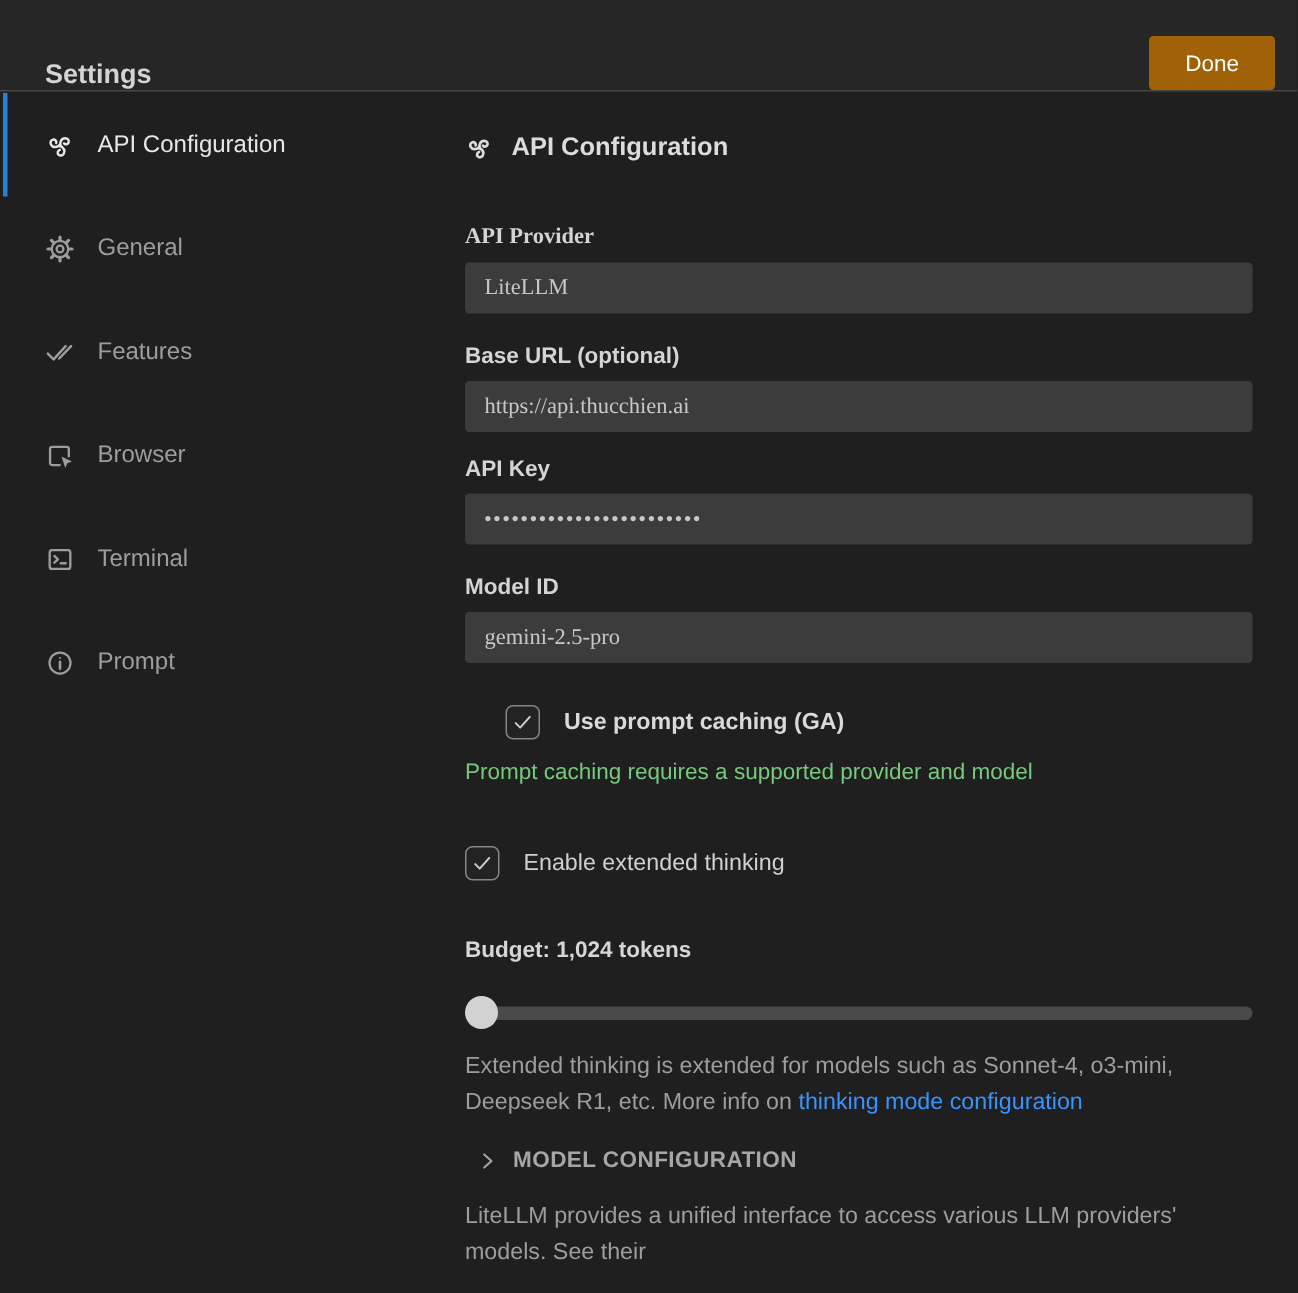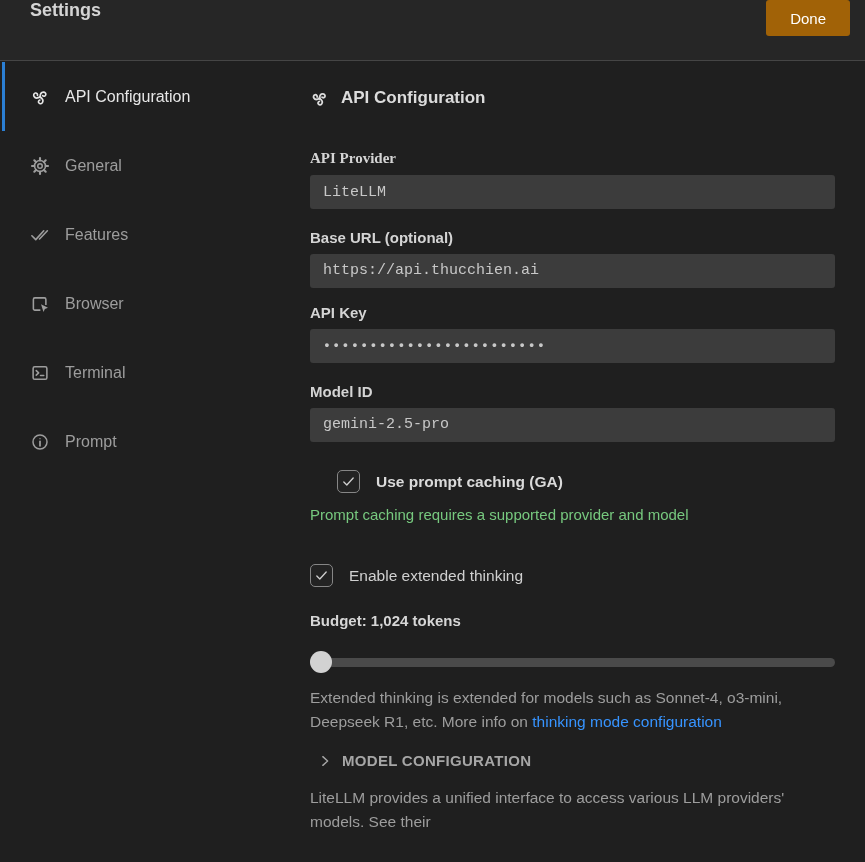--- a/index.html
+++ b/index.html
@@ -8,21 +8,21 @@
     background: #1f1f1f;
     font-family: "Liberation Sans", sans-serif;
     color: #cccccc;
     position: relative;
   }
   
   .header {
     position: absolute; top: 0; left: 0; right: 0; height: 61px;
     background: #262626;
     border-bottom: 1px solid #454545;
-    display: flex; align-items: flex-start; justify-content: space-between;
+    display: flex; align-items: flex-end; justify-content: space-between;
     padding: 0 15px 0 30px;
   }
   .header-title { font-size: 18px; font-weight: bold; color: #d4d4d4; }
   .done-button {
     background: #a16207; color: #ffffff; border: none; border-radius: 3px;
     height: 36px; padding: 0 24px; font-size: 15px;
     font-family: "Liberation Sans", sans-serif; cursor: pointer;
   }
   
   .sidebar { position: absolute; top: 62px; left: 0; width: 290px; bottom: 0; }
@@ -44,37 +44,37 @@
     margin-top: 26px; display: flex; align-items: center; gap: 12px;
     font-size: 17px; font-weight: bold; color: #dcdcdc;
   }
   .section-heading svg { width: 19px; height: 19px; }
   .field-label { margin-top: 20px; font-size: 15px; font-weight: bold; color: #d4d4d4; }
   .field-label.first { margin-top: 42px; font-family: Liberation Serif, serif; }
   .field {
     margin-top: 8px; height: 34px; width: 525px;
     background: #3c3c3c; border: none; border-radius: 3px;
     color: #c8c8c8; font-size: 15px; padding: 0 13px;
-    font-family: Liberation Mono, monospace;
+    font-family: Liberation Serif, serif;
     display: flex; align-items: center;
   }
   input.field { display: block; line-height: 34px; }
   input.field.masked { font-size: 13px; letter-spacing: 1.5px; font-weight: bold; }
   .checkbox-row { display: flex; align-items: center; gap: 16px; cursor: pointer; }
   .checkbox-row.first { margin-top: 28px; padding-left: 27px; }
   .checkbox-row.second { margin-top: 41px; }
   .checkbox-box {
     width: 23px; height: 23px; border: 1px solid #868686; border-radius: 5px;
     background: #232323; display: flex; align-items: center; justify-content: center;
   }
   .checkbox-box svg { width: 15px; height: 15px; }
   .checkbox-label-bold { font-size: 15.5px; font-weight: bold; color: #dadada; }
   .checkbox-label { font-size: 15.5px; color: #d0d0d0; }
   .green-note { margin-top: 13px; font-size: 15px; color: #77c97f; }
-  .budget-line { margin-top: 25px; font-size: 15px; font-weight: bold; color: #d6d6d6; }
+  .budget-line { margin-top: 38px; font-size: 15px; font-weight: bold; color: #d6d6d6; }
   .slider { position: relative; margin-top: 22px; height: 22px; width: 525px; cursor: pointer; }
   .slider-track {
     position: absolute; top: 7px; left: 0; right: 0; height: 9px;
     background: #4a4a4a; border-radius: 5px;
   }
   .slider-thumb {
     position: absolute; top: 0; left: 0; width: 22px; height: 22px;
     background: #d2d2d2; border-radius: 50%;
   }
   .help-text { margin-top: 13px; font-size: 15.5px; line-height: 23.5px; color: #9d9d9d; }

